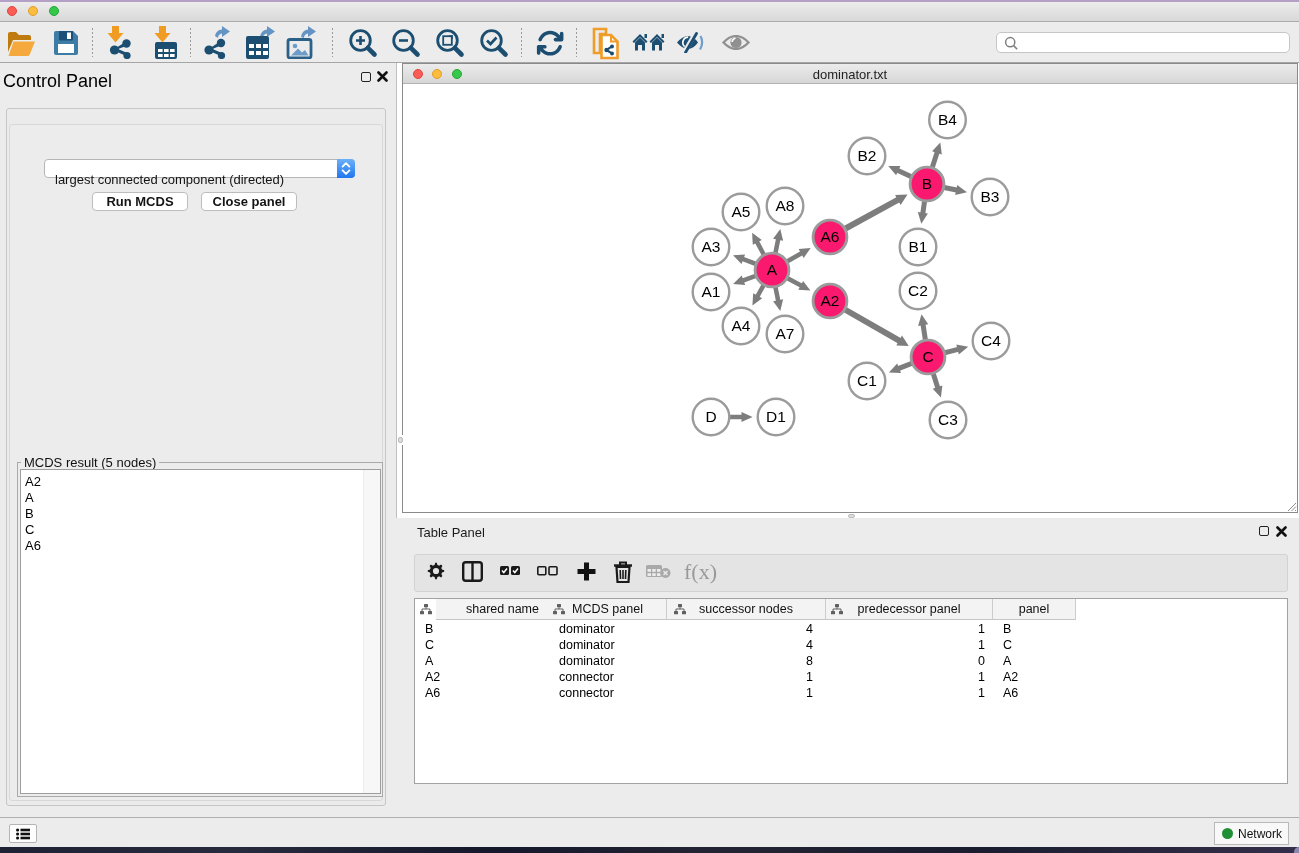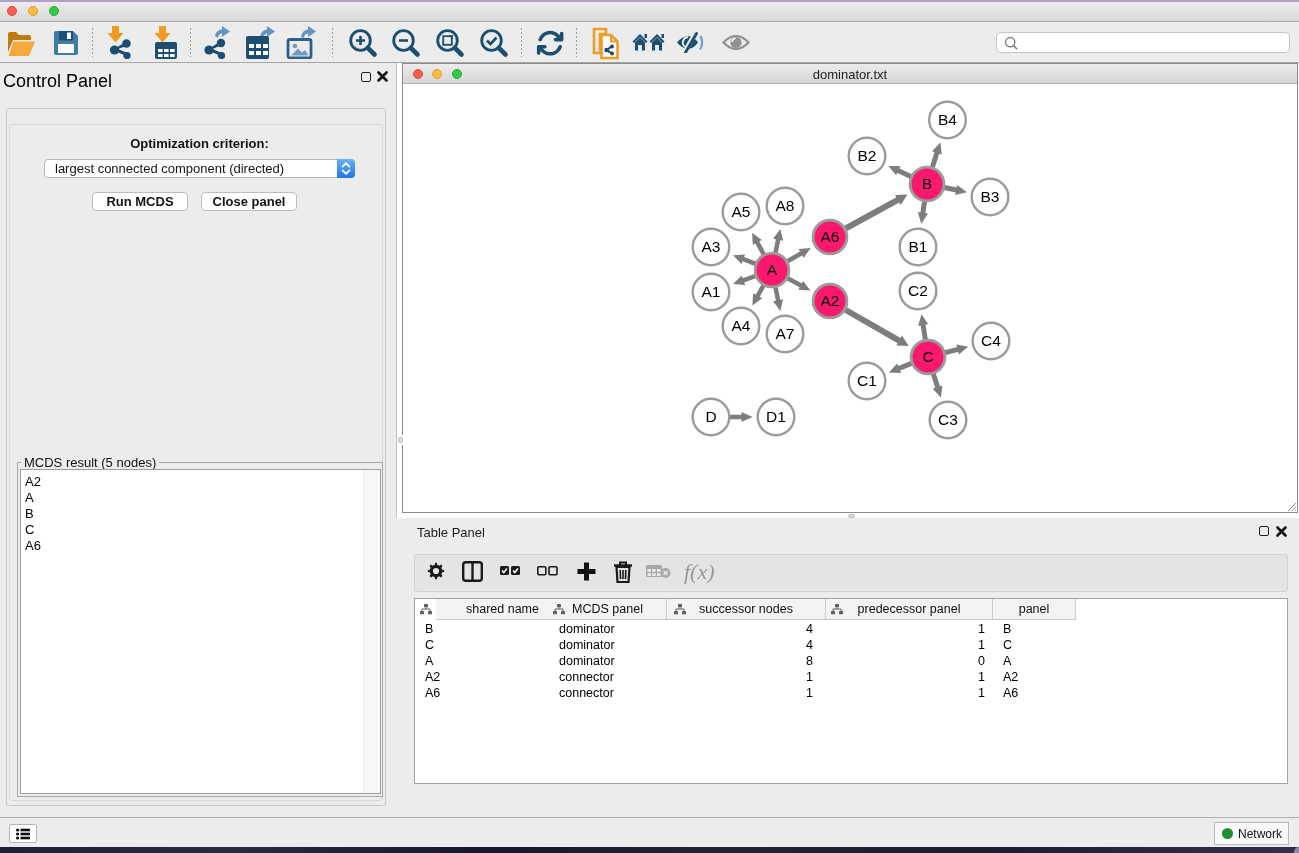--- a/index.html
+++ b/index.html
@@ -16,21 +16,21 @@
 #cptitle{left:3px;top:71px;font-size:18px;color:#000000}
 .winbtn-sq{width:10px;height:10px;border:1.6px solid #222;border-radius:2px}
 .tabrow{height:19px;display:flex}
 .tab{height:19px;line-height:19px;text-align:center;font-size:13px;font-weight:bold;color:#111;background:#fff;border:1px solid #c0c0c0;border-left:none}
 .tab.first{border-left:1px solid #c0c0c0;border-radius:4px 0 0 4px}
 .tab.sel{background:linear-gradient(#64aef8,#2180f4);color:#fff;border-color:#3a8df0;border-radius:4px}
 #tabpanel{left:6px;top:108px;width:380px;height:698px;background:#ebebeb;border:1px solid #c6c6c6;border-radius:3px}
 #tabpanel2{left:9px;top:124px;width:374px;height:677px;background:#ececec;border:1px solid #d8d8d8;border-radius:3px}
 #optlabel{left:44px;top:136px;width:311px;text-align:center;font-size:13px;font-weight:bold;color:#141414}
 #dropdown{left:44px;top:159px;width:311px;height:19px;background:#fff;border:1px solid #b6b6b6;border-radius:4px}
-#ddtext{left:55px;top:161px;font-size:13px;color:#141414}
+#ddtext{left:55px;top:172px;font-size:13px;color:#141414}
 #ddbtn{left:337px;top:159px;width:18px;height:19px;background:linear-gradient(#6cb0f8,#2076f1);border-radius:0 4px 4px 0}
 .btn{height:19px;background:#fff;border:1px solid #bdbdbd;border-radius:4px;font-size:13px;font-weight:bold;color:#141414;text-align:center;line-height:17px}
 #fieldset{left:17px;top:462px;width:366px;height:335px;border:1px solid #a9a9a9}
 #fslegend{left:21px;top:455px;background:#ececec;padding:0 3px;font-size:13px;color:#111}
 #mcdslist{left:20px;top:469px;width:361px;height:325px;background:#fff;border:1px solid #9e9e9e;font-size:13px;color:#000;line-height:16px;padding:4px 0 0 4px}
 #mcdstrack{left:363px;top:470px;width:17px;height:323px;background:#f7f7f7;border-left:1px solid #ececec}
 #desktop{left:397px;top:63px;width:903px;height:455px;background:#fff}
 #netwin{left:402px;top:63px;width:896px;height:450px;border:1px solid #8a8a8a;background:#fff}
 #nwtitle{left:403px;top:64px;width:894px;height:20px;background:linear-gradient(#ececec,#d6d6d6);border-bottom:1px solid #b2b2b2}
 #nwtext{left:403px;top:67px;width:894px;text-align:center;font-size:13px;color:#222}
@@ -188,21 +188,20 @@
     </svg>
 
 <div class="abs" id="leftpanel"></div>
 <div class="abs" id="cptitle">Control Panel</div>
 <div class="abs winbtn-sq" style="left:361px;top:72px"></div>
 <svg class="abs" style="left:377px;top:71px" width="11" height="11" viewBox="0 0 11 11">
       <path d="M1.5 1.5 L9.5 9.5 M9.5 1.5 L1.5 9.5" stroke="#111" stroke-width="2.6" stroke-linecap="round"></path>
     </svg>
 <div class="abs" id="tabpanel"></div>
 <div class="abs" id="tabpanel2"></div>
-<div class="abs" id="optlabel">Optimization criterion:</div>
 <div class="abs" id="dropdown"></div>
 <div class="abs" id="ddtext">largest connected component (directed)</div>
 <div class="abs" id="ddbtn"></div>
 <svg class="abs" style="left:341px;top:162px" width="10" height="13" viewBox="0 0 10 13">
       <path d="M1.6 4.6 L5 1.2 L8.4 4.6" fill="none" stroke="#fff" stroke-width="1.8" stroke-linecap="round" stroke-linejoin="round"></path>
       <path d="M1.6 8.4 L5 11.8 L8.4 8.4" fill="none" stroke="#fff" stroke-width="1.8" stroke-linecap="round" stroke-linejoin="round"></path>
     </svg>
 <div class="abs btn" style="left:92px;top:192px;width:96px">Run MCDS</div>
 <div class="abs btn" style="left:201px;top:192px;width:96px">Close panel</div>
 <div class="abs" id="fieldset"></div>
@@ -352,21 +351,21 @@
           <rect x="6.2" y="4" width="3.5" height="2.8"></rect>
           <rect x="11" y="4" width="3.5" height="2.8"></rect>
           <rect x="1.5" y="8.2" width="3.5" height="2.8"></rect>
           <rect x="6.2" y="8.2" width="3.5" height="2.8"></rect>
           <rect x="11" y="8.2" width="3.5" height="2.8"></rect>
         </g>
         <circle cx="19.5" cy="8" r="5"></circle>
       </g>
 <path d="M17.5 6 L21.5 10 M21.5 6 L17.5 10" stroke="#ececec" stroke-width="1.4"></path>
 </svg>
-<div class="abs" style="left:684px;top:559px;font-family:'Liberation Serif',serif;font-style:italic;font-size:22px;color:#999">f(x)</div>
+<div class="abs" style="left:684px;top:559px;font-family:'Liberation Serif',serif;font-size:22px;color:#999">f(x)</div>
 
 <div class="abs" id="ttable"></div>
 <div class="abs th" style="left:436px;width:134px">shared name</div>
 <div class="abs th" style="left:549px;width:118px">MCDS panel</div>
 <div class="abs th" style="left:667px;width:159px">successor nodes</div>
 <div class="abs th" style="left:826px;width:167px">predecessor panel</div>
 <div class="abs th" style="left:993px;width:83px">panel</div>
 <svg class="abs" style="left:420px;top:604px" width="12" height="11" viewBox="0 0 12 11">
       <g fill="#606060">
         <rect x="4" y="0" width="4" height="3.2" rx="0.5"></rect>

